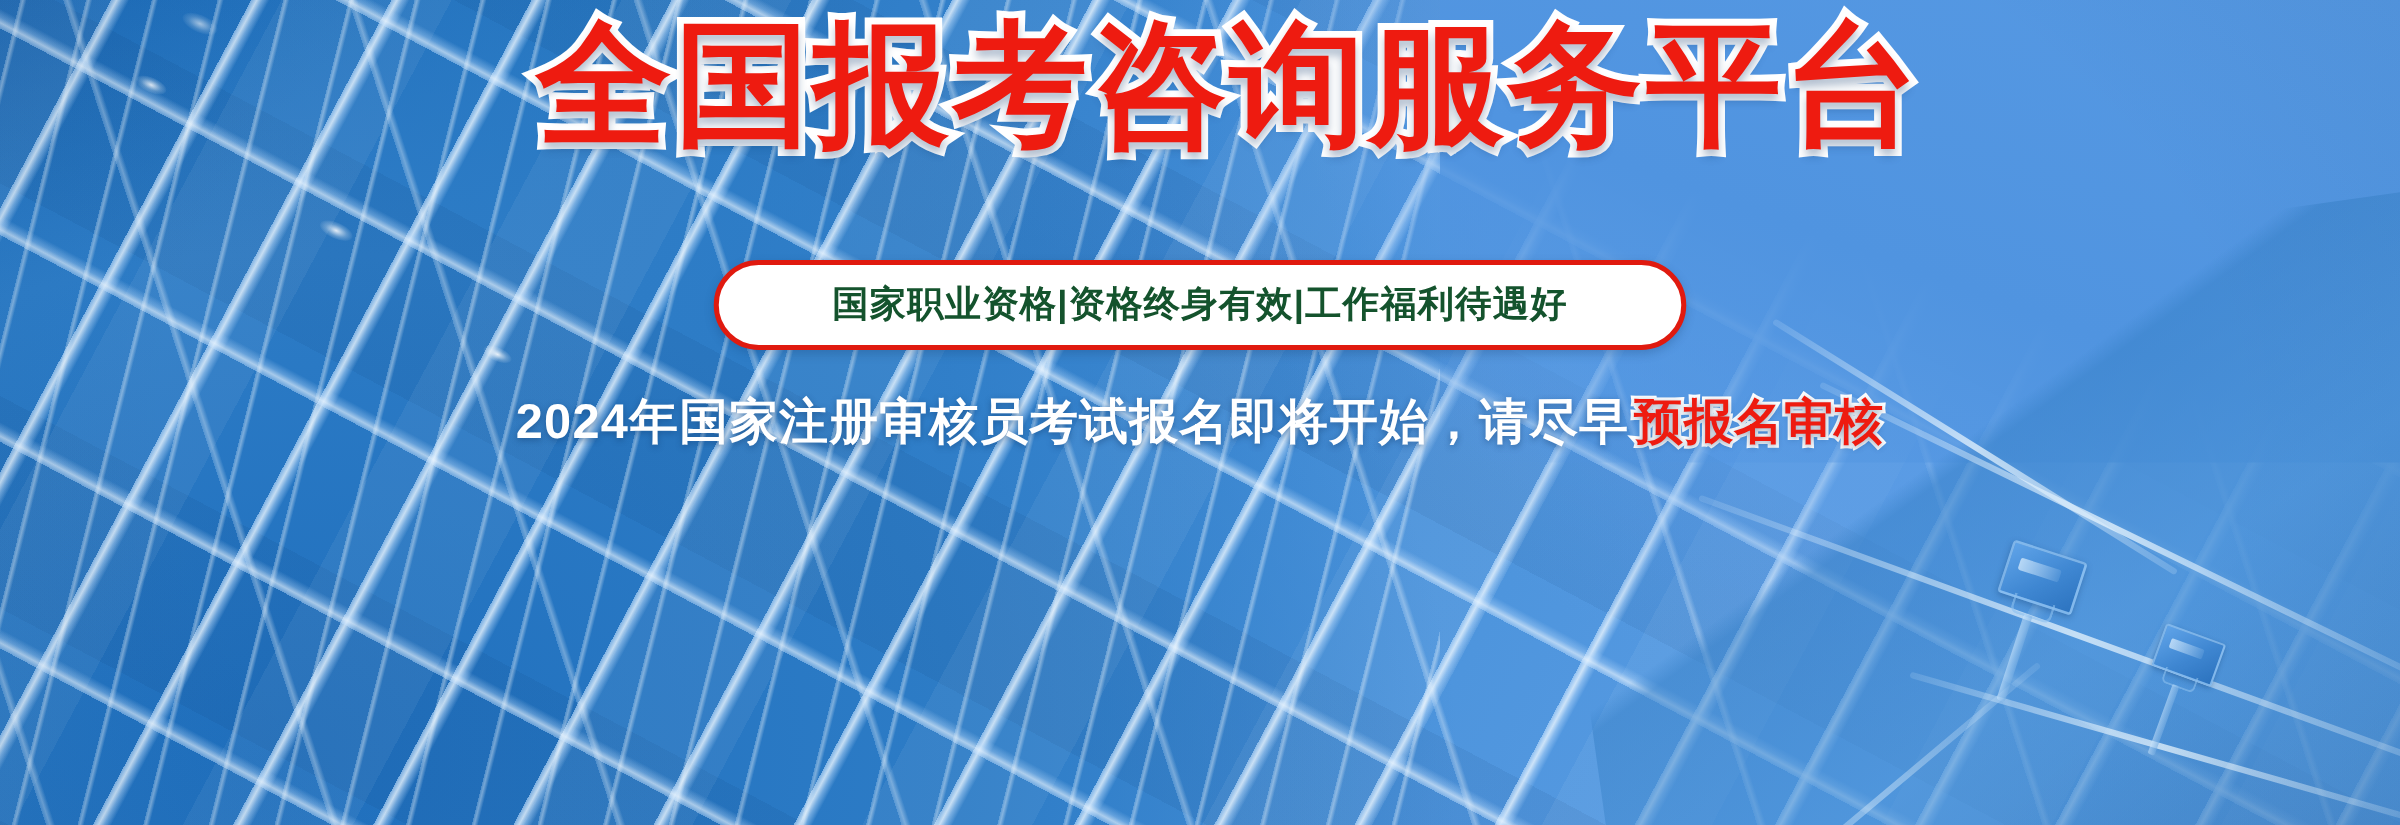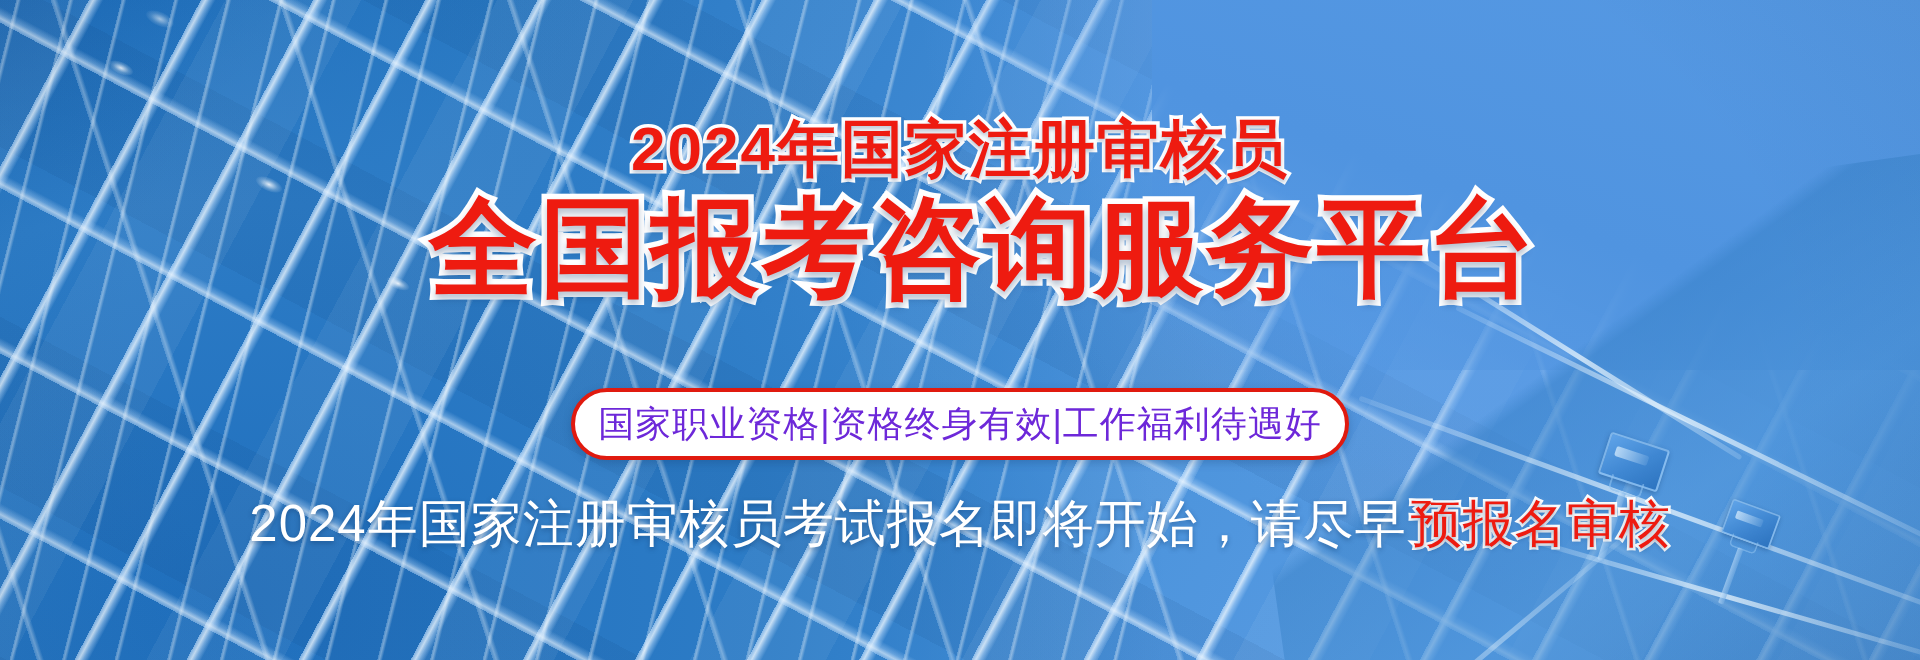--- a/index.html
+++ b/index.html
@@ -234,31 +234,31 @@
     height: 72px;
     background: #ffffff;
     border: 4px solid #e01a0f;
     border-radius: 40px;
     display: flex;
     align-items: center;
     justify-content: center;
     box-shadow: 0 3px 8px rgba(15,55,105,0.25);
   }
   .badge-text {
-    font-size: 36px;
-    font-weight: normal;
-    color: #6d28d9;
+    font-size: 29px;
+    font-weight: bold;
+    color: #14532d;
     letter-spacing: 1px;
     white-space: nowrap;
   }
 
   .subline {
     margin-top: 30px;
-    font-size: 51px;
-    font-weight: normal;
+    font-size: 39px;
+    font-weight: bold;
     letter-spacing: 1px;
     white-space: nowrap;
     color: #ffffff;
     text-shadow: 0 2px 5px rgba(15,55,105,0.45);
   }
   .subline .emph {
     color: #ee1b10;
     -webkit-text-stroke: 5px #ffffff;
     paint-order: stroke fill;
     margin-left: 4px;
@@ -299,21 +299,20 @@
   <div class="floodlight fl-2">
     <div class="head"></div>
       <div class="bracket"></div>
       <div class="mast"></div>
   </div>
 
   <div class="vignette"></div>
 
   <div class="content">
 
-    <div class="headline-1">2024年国家注册审核员</div>
 
     <div class="headline-2">全国报考咨询服务平台</div>
 
     <div class="badge">
       <span class="badge-text">国家职业资格|资格终身有效|工作福利待遇好</span>
     </div>
 
     <div class="subline">
       <span>2024年国家注册审核员考试报名即将开始，请尽早</span><span class="emph">预报名审核</span>
     </div>

